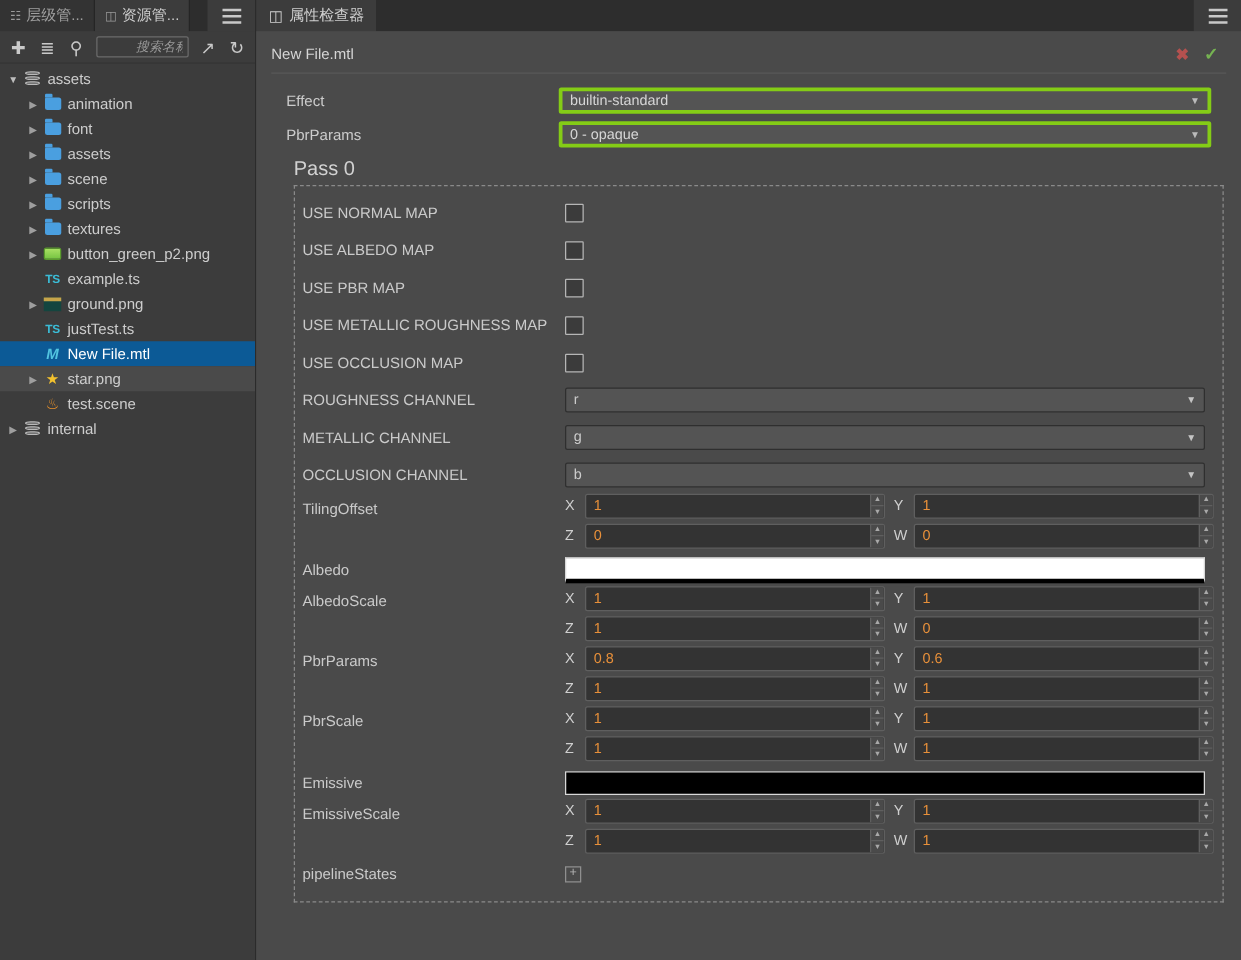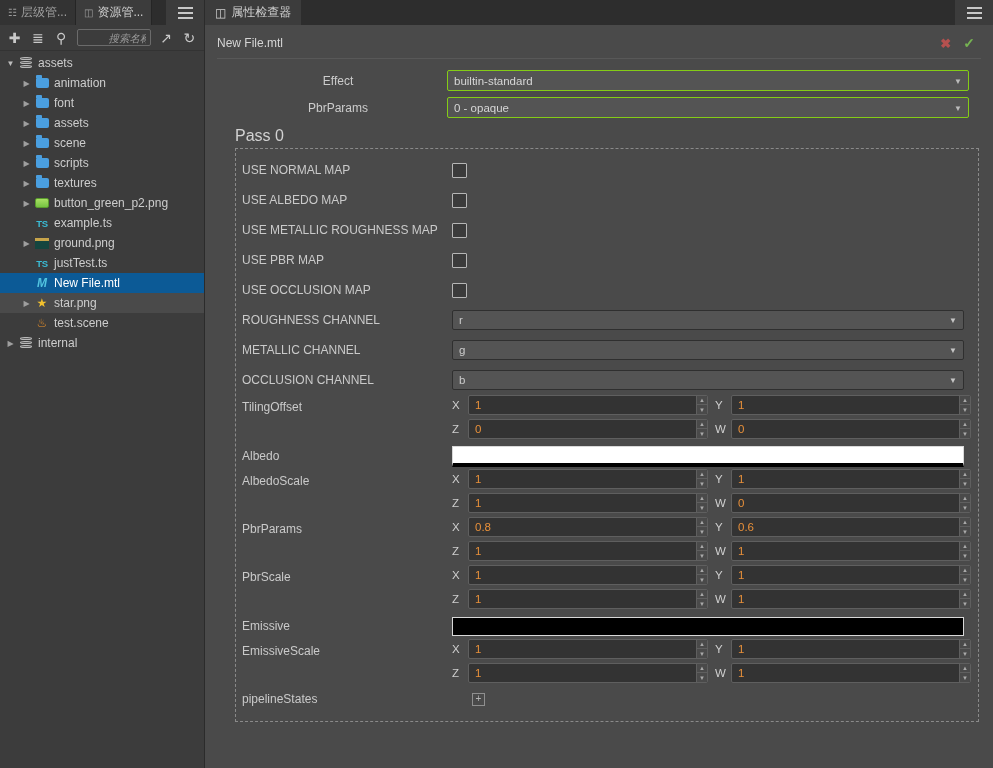--- a/index.html
+++ b/index.html
@@ -127,45 +127,45 @@
   .insp-title-row {
     display: flex; align-items: center; height: 30px;
     padding: 0 12px; margin-top: 3px;
   }
   .insp-title { flex: 1 1 auto; font-size: 12px; color: #d5d5d5; }
   .btn-x { color: #b5514f; font-size: 13px; font-weight: bold; padding: 0 6px; }
   .btn-ok { color: #76b352; font-size: 14px; font-weight: bold; padding: 0 6px; }
   .hr { height: 1px; background: #585858; margin: 0 12px 8px 12px; }
 
   .form-row {
-    display: flex; align-items: center; height: 27px; padding: 0 12px; text-align: center;
+    display: flex; align-items: center; height: 27px; padding: 0 12px;
   }
   .form-label {
     width: 230px; flex: 0 0 230px; font-size: 12px; color: #cccccc;
     padding-left: 12px;
   }
   .select {
     flex: 1 1 auto; height: 21px; background: #545454;
-    border: 1px solid #84cc16; border-radius: 2px;
+    border: 3px solid #84cc16; border-radius: 2px;
     display: flex; align-items: center; padding: 0 6px;
     font-size: 11.5px; color: #d6d6d6; position: relative;
     margin-right: 12px;
   }
   .select .caret {
     position: absolute; right: 6px; top: 50%; transform: translateY(-50%);
     font-size: 8px; color: #bbbbbb;
   }
 
   .pass-label { padding: 6px 0 3px 30px; font-size: 16px; color: #d2d2d2; }
   .pass-box {
     margin: 0 14px 0 30px; border: 1px dashed #8a8a8a;
     padding: 6px 0 10px 0;
   }
   .prow { display: flex; align-items: center; height: 30px; padding-left: 6px; }
-  .prow.tight { height: 24px; gap: 20px; }
+  .prow.tight { height: 24px; }
   .plabel {
     width: 210px; flex: 0 0 210px; font-size: 12px; color: #cacaca;
   }
   .plabel.upper { font-size: 12px; }
   .checkbox {
     width: 15px; height: 15px; background: #3b3b3b;
     border: 1px solid #b6b6b6; border-radius: 1px;
   }
   .pselect {
     flex: 1 1 auto; margin-right: 14px; height: 20px;
@@ -418,25 +418,25 @@
       <div class="pass-box" id="pass-box">
           <div class="prow">
             <div class="plabel upper">USE NORMAL MAP</div>
             <div class="checkbox"></div>
           </div>
           <div class="prow">
             <div class="plabel upper">USE ALBEDO MAP</div>
             <div class="checkbox"></div>
           </div>
           <div class="prow">
+            <div class="plabel upper">USE PBR MAP</div>
+            <div class="checkbox"></div>
+          </div>
+          <div class="prow">
             <div class="plabel upper">USE METALLIC ROUGHNESS MAP</div>
-            <div class="checkbox"></div>
-          </div>
-          <div class="prow">
-            <div class="plabel upper">USE PBR MAP</div>
             <div class="checkbox"></div>
           </div>
           <div class="prow">
             <div class="plabel upper">USE OCCLUSION MAP</div>
             <div class="checkbox"></div>
           </div>
           <div class="prow">
             <div class="plabel upper">ROUGHNESS CHANNEL</div>
             <div class="pselect">
               <span>r</span>

